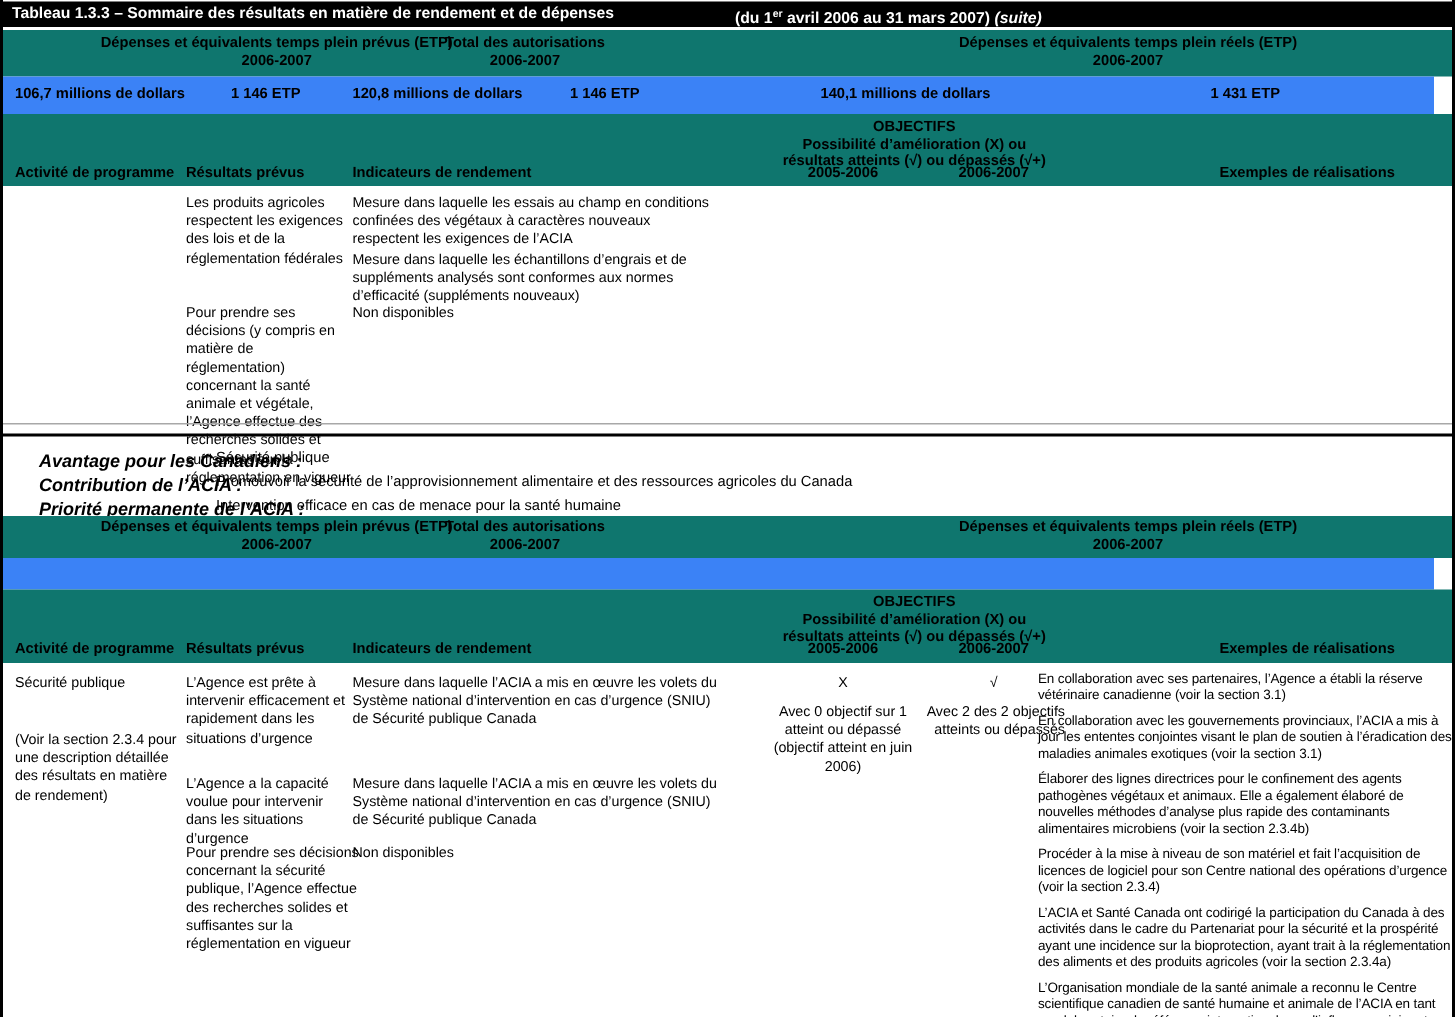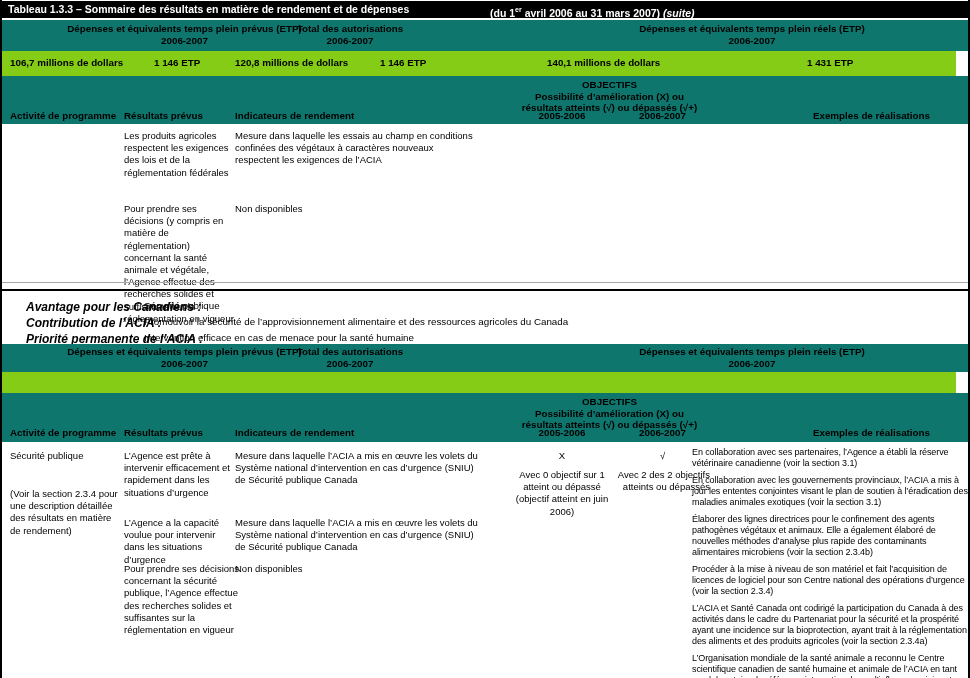--- a/index.html
+++ b/index.html
@@ -7,21 +7,21 @@
   .page { position:relative; width:966px; height:678px; border-left:2px solid #000; border-right:2px solid #000; overflow:hidden; background:#fff; }
 
   .titlebar { position:absolute; top:1px; left:0; right:0; height:17px; background:#000; color:#fff; }
   .titlebar .tleft { position:absolute; left:6px; top:0; line-height:17px; font-size:10.5px; font-weight:bold; white-space:nowrap; }
   .titlebar .tright { position:absolute; left:488px; top:0; line-height:17px; font-size:10.5px; font-weight:bold; white-space:nowrap; }
   .titlebar sup { font-size:7px; }
   .titlebar .suite { font-style:italic; }
 
   .band { position:absolute; left:0; right:0; background:#0f766e; }
   .band-fin1 { top:20px; height:31px; }
-  .vals { position:absolute; left:0; right:12px; background:#84cc16; }
+  .vals { position:absolute; left:0; right:12px; background:#3b82f6; }
   .vals1 { top:51px; height:25px; }
   .band-obj1 { top:76px; height:48px; }
   .block1 { position:absolute; left:0; right:0; top:124px; height:158px; }
   .divider-thin { position:absolute; left:0; right:0; top:282px; height:1px; background:#a8a8a8; }
   .divider-thick { position:absolute; left:0; right:0; top:289px; height:2px; background:#000; }
   .benefits { position:absolute; left:0; right:0; top:296px; height:46px; }
   .band-fin2 { top:344px; height:28px; }
   .vals2 { top:372px; height:21px; }
   .band-obj2 { top:393px; height:49px; }
   .block2 { position:absolute; left:0; right:0; top:444px; height:234px; }
@@ -117,20 +117,21 @@
     <span class="col-label cl-indicators">Indicateurs de rendement</span>
     <span class="col-label cl-y1">2005-2006</span>
     <span class="col-label cl-y2">2006-2007</span>
     <span class="col-label cl-examples">Exemples de réalisations</span>
   </div>
 
   <div class="block1">
     <div class="p b1-r1">Les produits agricoles respectent les exigences des lois et de la réglementation fédérales</div>
     <div class="p b1-r2">Pour prendre ses décisions (y compris en matière de réglementation) concernant la santé animale et végétale, l’Agence effectue des recherches solides et suffisantes sur la réglementation en vigueur</div>
     <div class="p b1-i1">Mesure dans laquelle les essais au champ en conditions confinées des végétaux à caractères nouveaux respectent les exigences de l’ACIA</div>
+    <div class="p b1-i2">Mesure dans laquelle les échantillons d’engrais et de suppléments analysés sont conformes aux normes d’efficacité (suppléments nouveaux)</div>
     <div class="p b1-i3">Non disponibles</div>
   </div>
 
   <div class="divider-thin"></div>
   <div class="divider-thick"></div>
 
   <div class="benefits">
     <div class="b-row b-row1">
       <span class="b-label">Avantage pour les Canadiens :</span>
       <span class="b-value">Sécurité publique</span>

